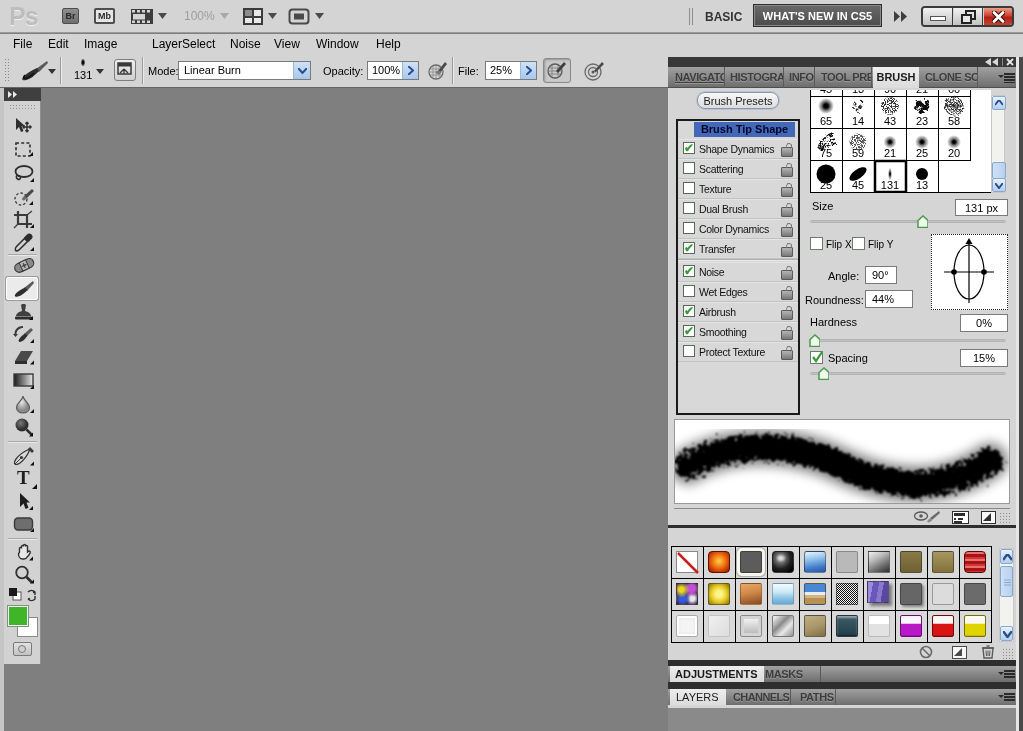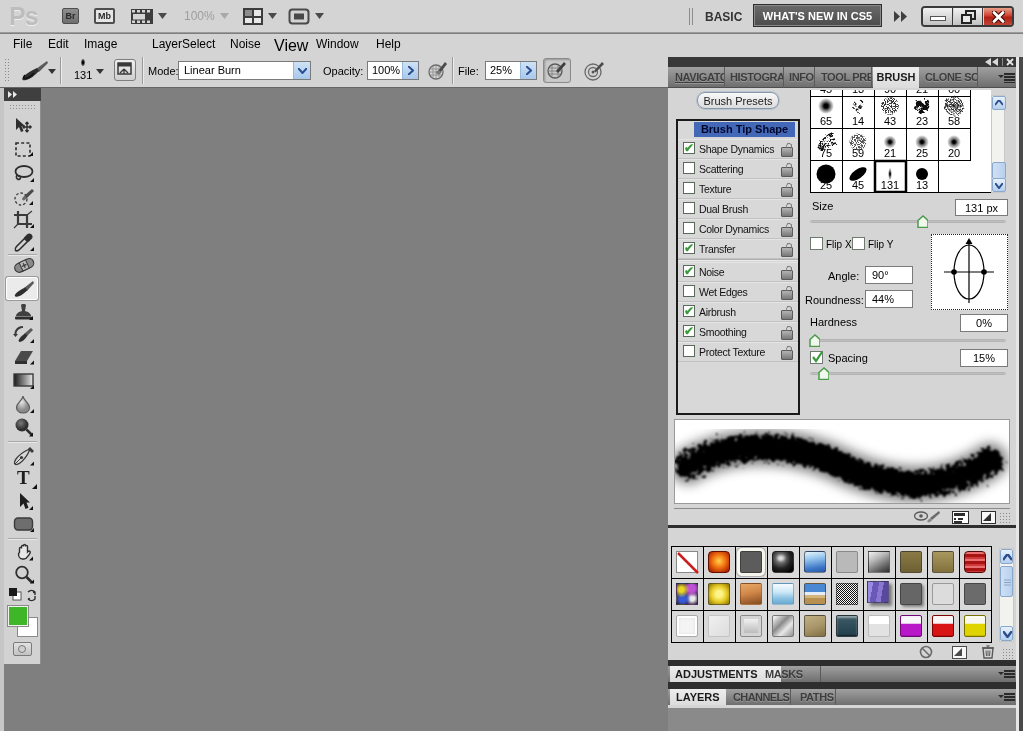--- a/index.html
+++ b/index.html
@@ -103,21 +103,21 @@
   </div>
 </div>
 
 <div class="abs" id="menubar" style="left:0;top:34px;width:1023px;height:20px;background:#d4d4d4;">
   <div class="abs" style="left:13px;top:3px;font-size:12px;">File</div>
   <div class="abs" style="left:48px;top:3px;font-size:12px;">Edit</div>
   <div class="abs" style="left:84px;top:3px;font-size:12px;">Image</div>
   <div class="abs" style="left:152px;top:3px;font-size:12px;">Layer</div>
   <div class="abs" style="left:182px;top:3px;font-size:12px;">Select</div>
   <div class="abs" style="left:230px;top:3px;font-size:12px;">Noise</div>
-  <div class="abs" style="left:274px;top:3px;font-size:16px;">View</div>
+  <div class="abs" style="left:274px;top:3px;font-size:12px;">View</div>
   <div class="abs" style="left:316px;top:3px;font-size:12px;">Window</div>
   <div class="abs" style="left:376px;top:3px;font-size:12px;">Help</div>
 </div>
 
 <div class="abs" id="optionsbar" style="left:0;top:54px;width:1023px;height:34px;background:#d4d4d4;border-bottom:1px solid #666;">
   <div class="abs" style="left:4px;top:4px;width:7px;height:25px;background-image:radial-gradient(#8a8a8a 35%, transparent 36%);background-size:3px 3px;"></div>
 
   <svg class="abs" style="left:19px;top:5px;" width="30" height="24">
     <path d="M28 2 L17 10 L20 13 L29 4 Z" fill="#5a5a5a"></path>
     <path d="M18 9 C12 12 8 14 5 17 C2 20 3 22 7 21 C12 20 16 16 20 12 Z" fill="#2e2e2e"></path>
@@ -572,21 +572,21 @@
     <svg class="thumb" style="left:249px;top:127px;" width="12" height="14">
         <path d="M1 5.5 L6 1 L11 5.5 L11 12.5 L1 12.5 Z" fill="#f0f8ee" stroke="#4a9a4a" stroke-width="1.5"></path>
       </svg>
 
     <div class="cb" style="left:142px;top:149px;"></div>
     <div class="abs" style="left:158px;top:151px;font-size:10px;">Flip X</div>
     <div class="cb" style="left:184px;top:149px;"></div>
     <div class="abs" style="left:200px;top:151px;font-size:10px;">Flip Y</div>
 
     <div class="abs" style="left:160px;top:182px;font-size:11px;">Angle:</div>
-    <div class="inp" style="left:197px;top:178px;width:48px;height:18px;line-height:17px;text-align:left;padding-left:6px;">90°</div>
+    <div class="inp" style="left:197px;top:178px;width:32px;height:18px;line-height:17px;text-align:left;padding-left:6px;">90°</div>
     <div class="abs" style="left:137px;top:206px;font-size:11px;">Roundness:</div>
     <div class="inp" style="left:197px;top:202px;width:48px;height:18px;line-height:17px;text-align:left;padding-left:6px;">44%</div>
 
     <div class="abs" style="left:263px;top:146px;width:77px;height:76px;background:#fff;border:1px dotted #222;">
       <svg width="75" height="74">
         <ellipse cx="37" cy="37" rx="15" ry="27" fill="none" stroke="#000" stroke-width="1.2"></ellipse>
         <line x1="37" y1="8" x2="37" y2="68" stroke="#000" stroke-width="1.2"></line>
         <path d="M37 3 L33.5 9 L40.5 9 Z" fill="#000"></path>
         <line x1="12" y1="37" x2="62" y2="37" stroke="#000" stroke-width="1.2"></line>
         <circle cx="22" cy="37" r="2.8" fill="#000"></circle>
@@ -782,32 +782,32 @@
     <line x1="1" y1="4" x2="13" y2="4" stroke="#5a5a5a" stroke-width="1.4"></line>
     <line x1="5.5" y1="2" x2="8.5" y2="2" stroke="#5a5a5a" stroke-width="1.4"></line>
     <line x1="5" y1="6.5" x2="5.5" y2="12" stroke="#5a5a5a" stroke-width="1"></line>
     <line x1="7" y1="6.5" x2="7" y2="12" stroke="#5a5a5a" stroke-width="1"></line>
     <line x1="9" y1="6.5" x2="8.5" y2="12" stroke="#5a5a5a" stroke-width="1"></line>
   </svg>
   <div class="abs" style="left:334px;top:591px;width:12px;height:11px;background-image:radial-gradient(#8a8a8a 35%, transparent 36%);background-size:3px 3px;"></div>
 
   <div class="abs" style="left:0;top:603px;width:348px;height:6px;background:#2e2e2e;"></div>
   <div class="abs" style="left:0;top:609px;width:348px;height:16px;background:linear-gradient(#a0a0a0,#6e6e6e);">
-    <div class="abs" style="left:2px;top:0;width:111px;height:16px;background:linear-gradient(#ededed,#dcdcdc);color:#1a1a1a;font-weight:bold;font-size:11px;line-height:16px;padding-left:5px;">ADJUSTMENTS</div>
+    <div class="abs" style="left:2px;top:0;width:94px;height:16px;background:linear-gradient(#ededed,#dcdcdc);color:#1a1a1a;font-weight:bold;font-size:11px;line-height:16px;padding-left:5px;">ADJUSTMENTS</div>
     <div class="abs tabtxt" style="left:97px;top:0;width:56px;height:32px;line-height:16px;border-right:1px solid #5a5a5a;">MASKS</div>
     <svg class="abs" style="left:330px;top:4px;" width="17" height="10">
       <path d="M0 2 L6 2 L3 5 Z" fill="#2a2a2a"></path>
       <rect x="6" y="0" width="11" height="2" fill="#2a2a2a"></rect>
         <rect x="6" y="3" width="11" height="2" fill="#2a2a2a"></rect>
         <rect x="6" y="6" width="11" height="2" fill="#2a2a2a"></rect>
     </svg>
   </div>
   <div class="abs" style="left:0;top:625px;width:348px;height:7px;background:#2e2e2e;"></div>
   <div class="abs" style="left:0;top:632px;width:348px;height:16px;background:linear-gradient(#a0a0a0,#6e6e6e);">
-    <div class="abs" style="left:2px;top:0;width:56px;height:16px;background:linear-gradient(#ededed,#dcdcdc);color:#1a1a1a;font-weight:bold;font-size:11px;line-height:16px;padding-left:6px;">LAYERS</div>
+    <div class="abs" style="left:2px;top:0;width:56px;height:16px;background:linear-gradient(#ededed,#dcdcdc);color:#1a1a1a;font-weight:normal;font-size:11px;line-height:16px;padding-left:6px;">LAYERS</div>
     <div class="abs tabtxt" style="left:58px;top:0;width:65px;height:16px;line-height:16px;border-right:1px solid #5a5a5a;padding-left:7px;overflow:hidden;letter-spacing:-0.6px;">CHANNELS</div>
     <div class="abs tabtxt" style="left:124px;top:0;width:44px;height:16px;line-height:16px;border-right:1px solid #5a5a5a;padding-left:8px;overflow:hidden;">PATHS</div>
     <svg class="abs" style="left:330px;top:4px;" width="17" height="10">
       <path d="M0 2 L6 2 L3 5 Z" fill="#2a2a2a"></path>
       <rect x="6" y="0" width="11" height="2" fill="#2a2a2a"></rect>
         <rect x="6" y="3" width="11" height="2" fill="#2a2a2a"></rect>
         <rect x="6" y="6" width="11" height="2" fill="#2a2a2a"></rect>
     </svg>
   </div>
   <div class="abs" style="left:0;top:648px;width:348px;height:3px;background:#d5d5d5;"></div>

